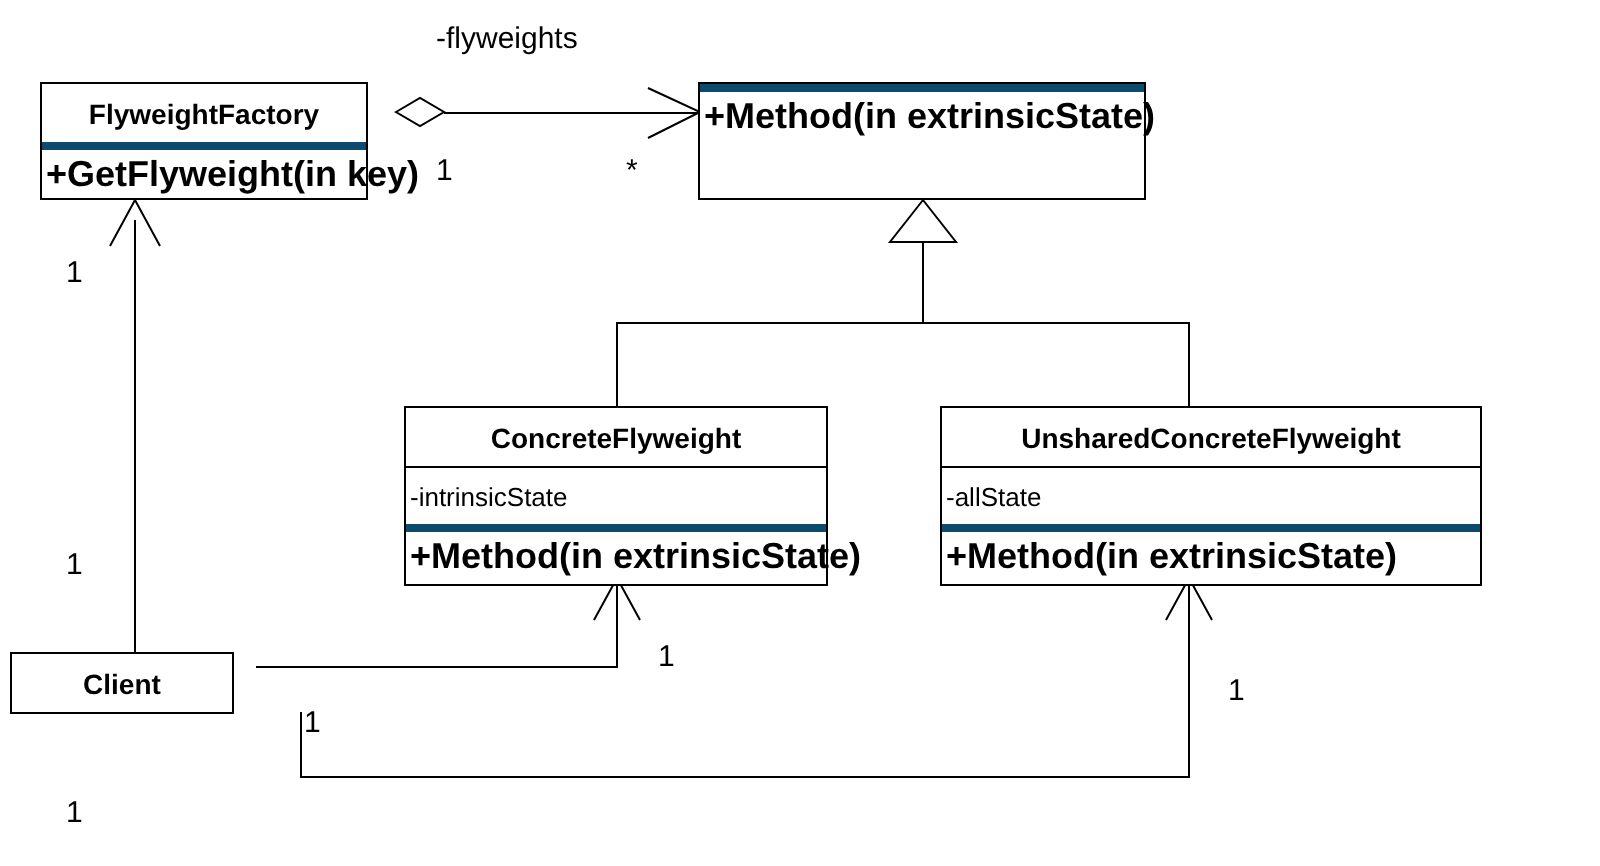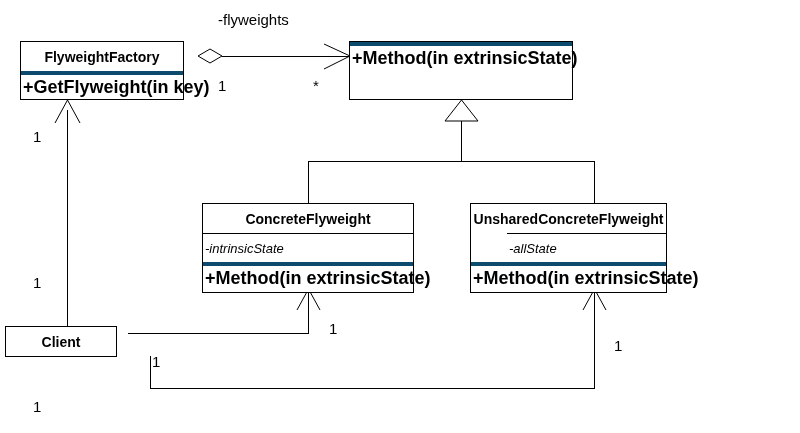--- a/index.html
+++ b/index.html
@@ -38,21 +38,20 @@
     color: #000000;
     letter-spacing: 0px;
   }
   .uml-row.attr-row {
     justify-content: flex-start;
     font-weight: normal;
     font-size: 13px;
     color: #000000;
     padding-left: 2px;
     border-top: 1px solid #000000;
-    font-style: italic;
   }
   .uml-row.op-row {
     justify-content: flex-start;
     font-weight: bold;
     font-size: 18px;
     color: #000000;
     padding-left: 2px;
     border-top: 4px solid #0c4a6e;
   }
   
@@ -158,23 +157,23 @@
   <div class="uml-class" style="left:349px; top:41px; width:224px; height:59px;">
     <div class="uml-row op-row" style="height:29px;">+Method(in extrinsicState)</div>
   </div>
 
   <div class="uml-class" style="left:202px; top:203px; width:212px; height:90px;">
     <div class="uml-row name-row" style="height:29px;">ConcreteFlyweight</div>
     <div class="uml-row attr-row" style="height:29px;">-intrinsicState</div>
     <div class="uml-row op-row" style="height:29px;">+Method(in extrinsicState)</div>
   </div>
 
-  <div class="uml-class" style="left:470px; top:203px; width:197px; height:90px;">
+  <div class="uml-class" style="left:470px; top:203px; width:271px; height:90px;">
     <div class="uml-row name-row" style="height:29px;">UnsharedConcreteFlyweight</div>
-    <div class="uml-row attr-row" style="height:29px;margin-left:36px;">-allState</div>
+    <div class="uml-row attr-row" style="height:29px;">-allState</div>
     <div class="uml-row op-row" style="height:29px;">+Method(in extrinsicState)</div>
   </div>
 
   <div class="uml-class" style="left:5px; top:326px; width:112px; height:31px;">
     <div class="uml-row name-row" style="height:29px;">Client</div>
   </div>
 
 </div>
 
 </body></html>

